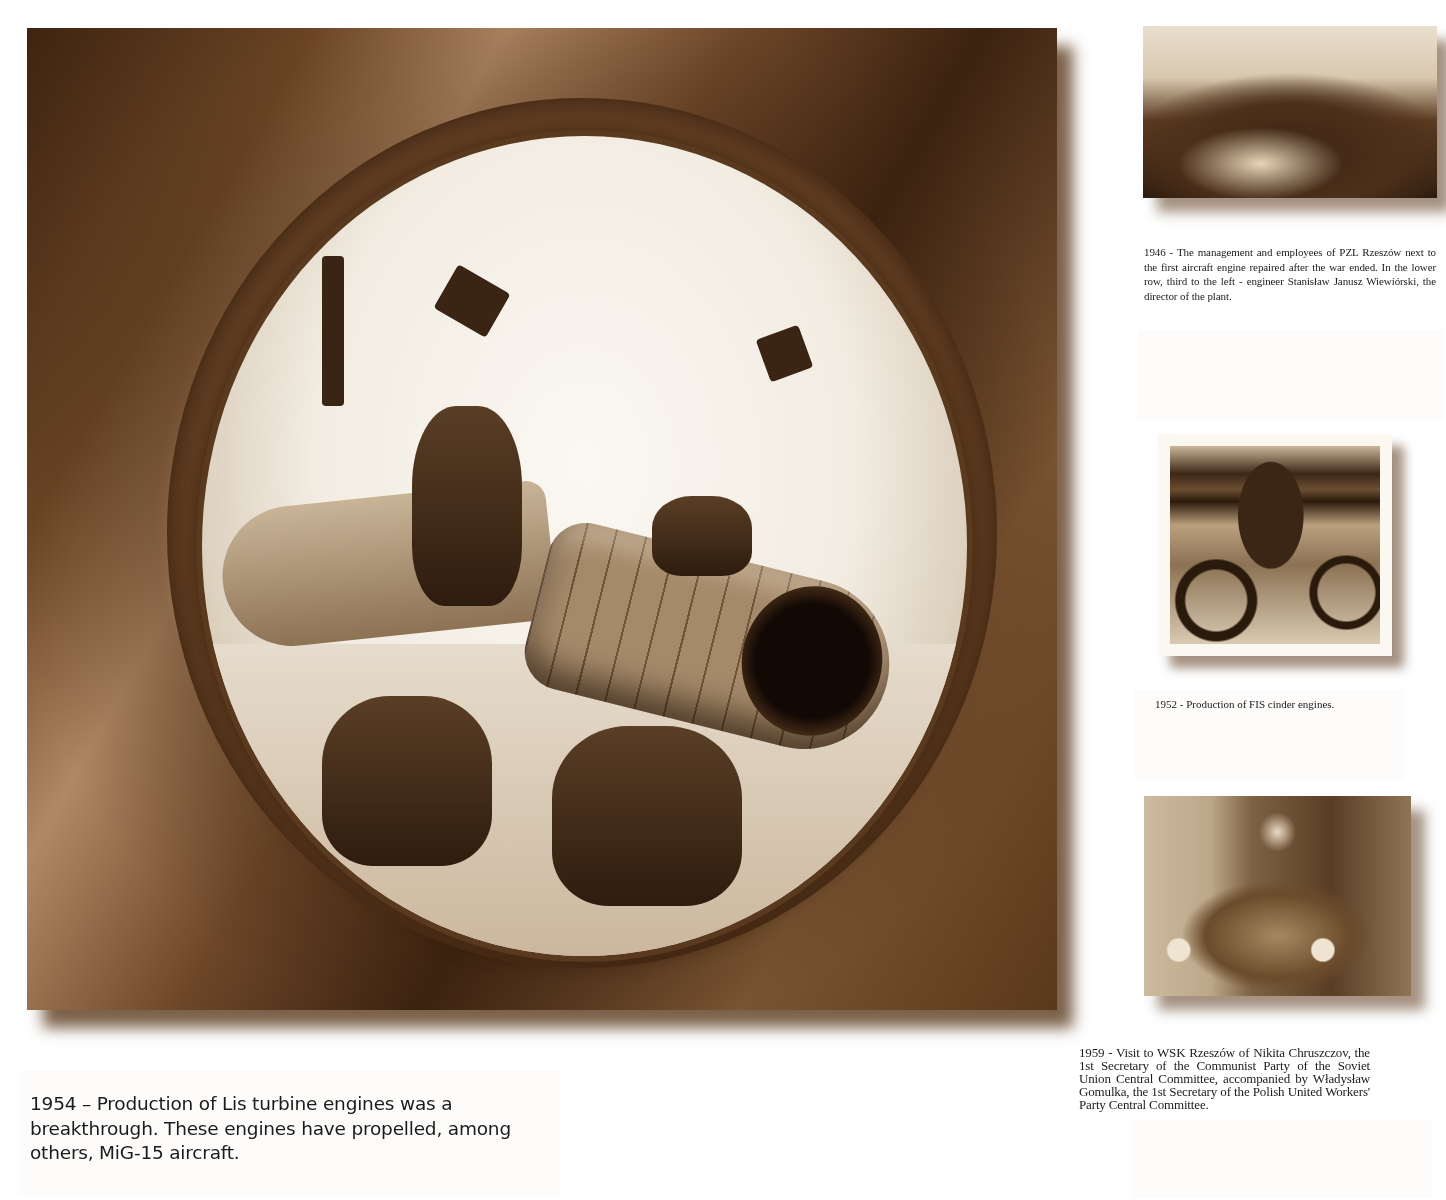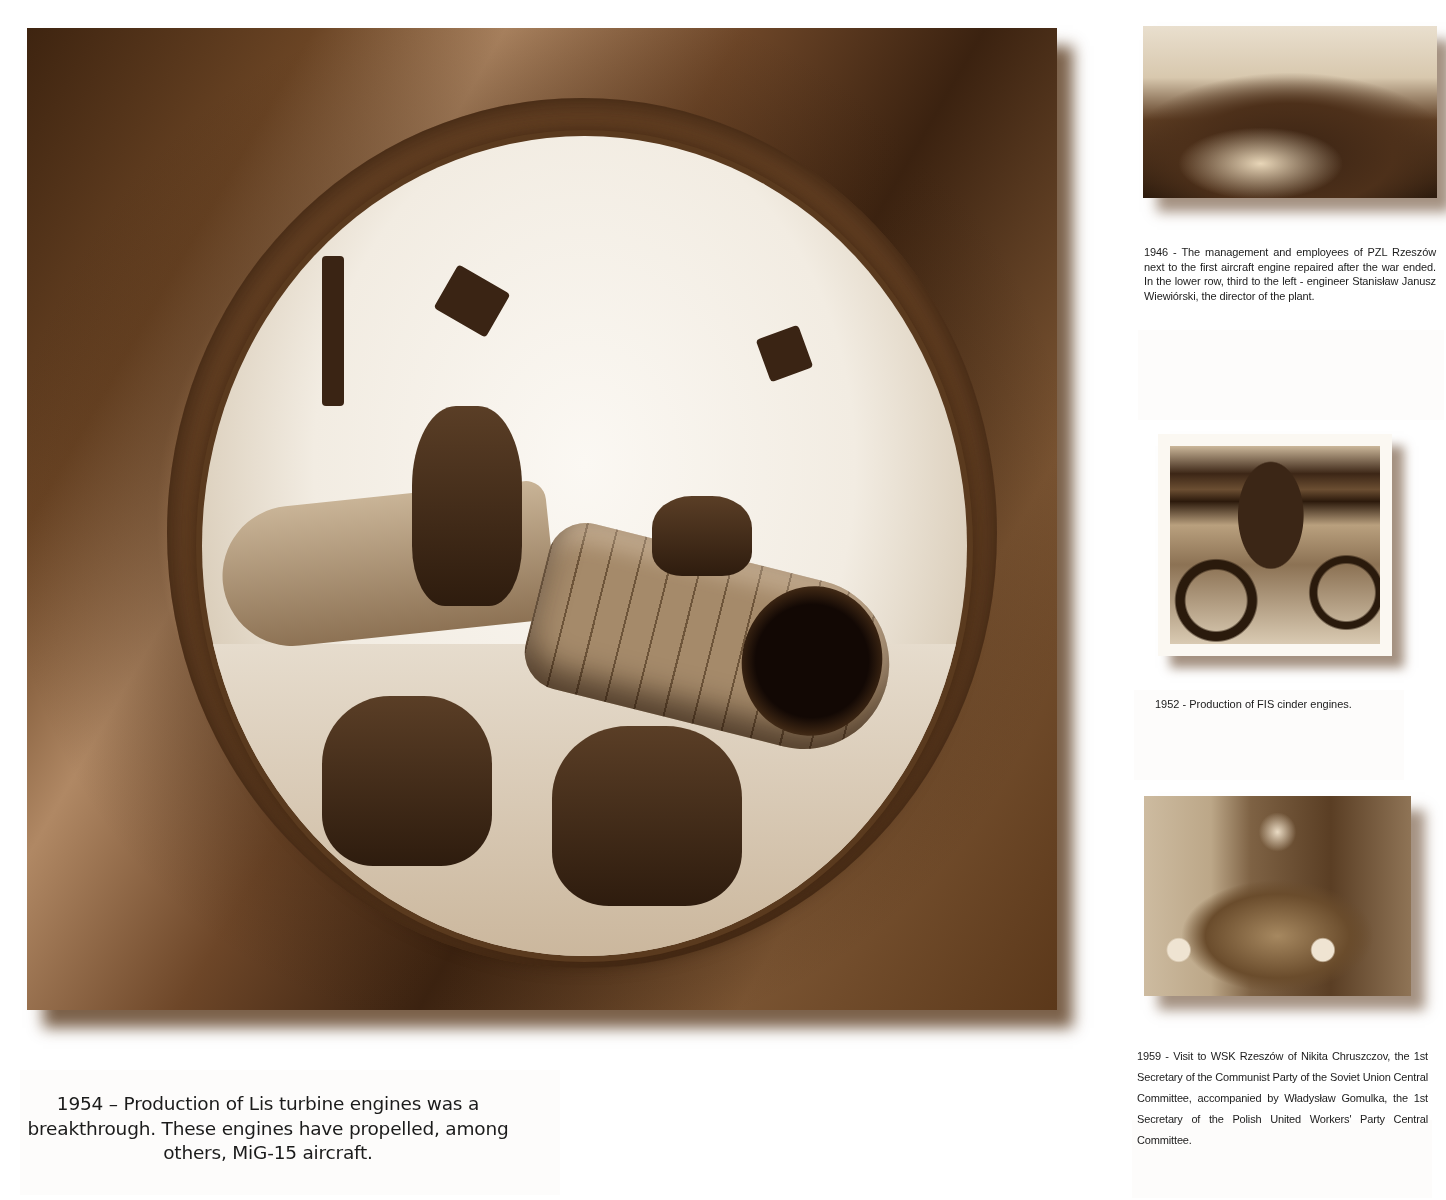--- a/index.html
+++ b/index.html
@@ -94,40 +94,40 @@
     #photo-1959 .photo-inner {
       background:
         radial-gradient(circle 18px at 13% 77%, #efe4d2 0%, #efe4d2 60%, rgba(0,0,0,0) 70%),
         radial-gradient(circle 18px at 67% 77%, #efe4d2 0%, #efe4d2 60%, rgba(0,0,0,0) 70%),
         radial-gradient(ellipse 45% 35% at 50% 70%, #a68860 0%, #6a4c2c 60%, rgba(0,0,0,0) 80%),
         radial-gradient(ellipse 10% 14% at 50% 18%, #eadbc4 0%, rgba(0,0,0,0) 70%),
         linear-gradient(90deg, #cdbba0 0%, #bca788 25%, #7e6244 40%, #5a3e24 70%, #8f7456 100%);
     }
     .caption {
       position: absolute; margin: 0;
-      font-family: Liberation Sans, sans-serif;
+      font-family: Liberation Serif, serif;
       color: #1b1b1b;
     }
     #caption-1954 {
-      left: 14px; top: 1092px; width: 508px;
-      font-size: 18.5px; line-height: 24.5px; text-align: center;
+      left: 30px; top: 1092px; width: 508px;
+      font-size: 18.5px; line-height: 24.5px; text-align: left;
       font-family: "DejaVu Sans", sans-serif; letter-spacing: -0.2px;
     }
     #caption-1946 {
       left: 1144px; top: 245px; width: 292px;
       font-size: 11px; line-height: 14.6px; text-align: justify;
       text-align-last: left; letter-spacing: -0.1px;
     }
     #caption-1955 {
       left: 1155px; top: 697px; width: 260px;
       font-size: 11px; line-height: 15px;
     }
     #caption-1959 {
-      left: 1137px; top: 1046px; width: 291px;
-      font-size: 11px; line-height: 21px; text-align: justify;
+      left: 1079px; top: 1046px; width: 291px;
+      font-size: 13px; line-height: 13px; text-align: justify;
       text-align-last: left; letter-spacing: -0.15px;
     }
     .panel-fade {
       position: absolute; background: #fdfcfb;
     }
   </style>
 </head>
 <body>
 
 <div class="panel-fade" style="left:1138px; top:330px; width:306px; height:90px;"></div>

